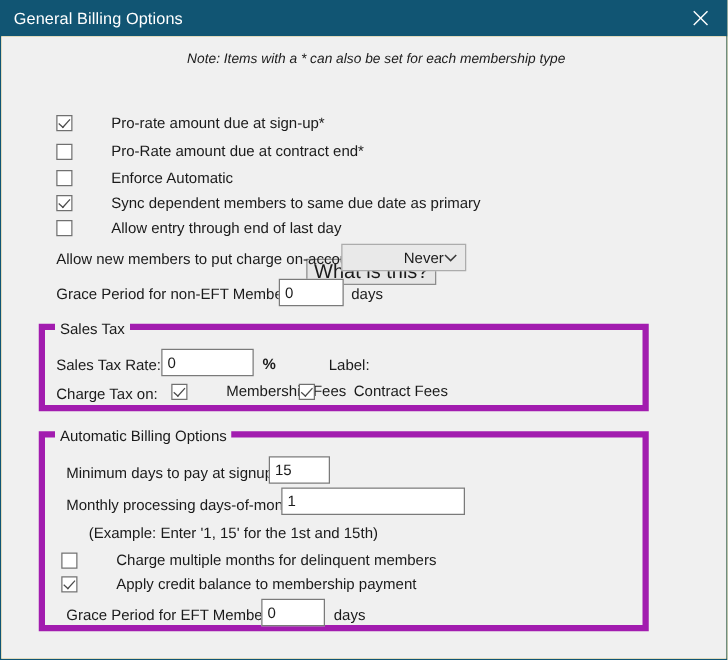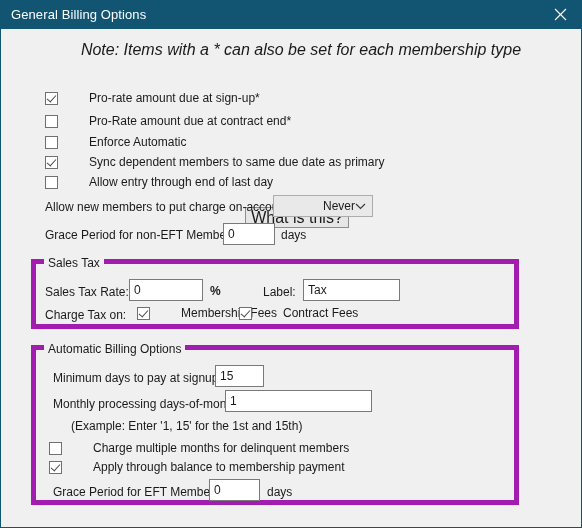--- a/index.html
+++ b/index.html
@@ -59,21 +59,21 @@
   .content {
     position: relative;
     flex: 1 1 auto;
     background: #f0f0f0;
     padding: 0;
   }
 
   .note {
     text-align: center;
     font-style: italic;
-    font-size: 16px;
+    font-size: 11px;
     color: #1a1a1a;
     padding-top: 12px;
     padding-left: 20px;
   }
 
   
   .cb-row {
     display: flex;
     align-items: center;
     position: absolute;
@@ -257,21 +257,20 @@
     <div class="lbl" style="left:280px; top:199px;">days</div>
 
     <div class="group" style="left:30px; top:230px; width:488px; height:70px;">
       <div class="group-title">Sales Tax</div>
     </div>
 
     <div class="lbl" style="left:44px; top:256px;">Sales Tax Rate:</div>
     <input class="textbox" style="left: 128px; top: 250px; width: 74px;" value="0">
     <div class="lbl" style="left:209px; top:255px; font-weight:bold;">%</div>
     <div class="lbl" style="left:262px; top:256px;">Label:</div>
-    <input class="textbox" style="left: 302px; top: 250px; width: 97px;" value="Tax">
 
     <div class="lbl" style="left:44px; top:279px;">Charge Tax on:</div>
     <div class="cb-row" style="left:136px; top:277px;">
       <span class="checkbox checked"></span>
       <span class="cb-label">Membership Fees</span>
     </div>
     <div class="cb-row" style="left:238px; top:277px;justify-content:center;">
       <span class="checkbox checked"></span>
       <span class="cb-label">Contract Fees</span>
     </div>
@@ -287,21 +286,21 @@
     <input class="textbox" style="left: 224px; top: 361px; width: 147px;" value="1">
 
     <div class="lbl" style="left:70px; top:390px;">(Example:  Enter  '1, 15' for the 1st and 15th)</div>
 
     <div class="cb-row" style="left:48px; top:412px;">
       <span class="checkbox"></span>
       <span class="cb-label">Charge multiple months for delinquent members</span>
     </div>
     <div class="cb-row" style="left:48px; top:431px;">
       <span class="checkbox checked"></span>
-      <span class="cb-label">Apply through balance to membership payment</span>
+      <span class="cb-label">Apply credit balance to membership payment</span>
     </div>
 
     <div class="lbl" style="left:52px; top:456px;">Grace Period for EFT Members:</div>
     <input class="textbox" style="left: 208px; top: 450px; width: 51px;" value="0">
     <div class="lbl" style="left:266px; top:456px;">days</div>
 
     <div class="btn footer-btn" id="cancel-button">Cancel</div>
     <div class="btn footer-btn focused" id="ok-button">OK</div>
 
   </div>

